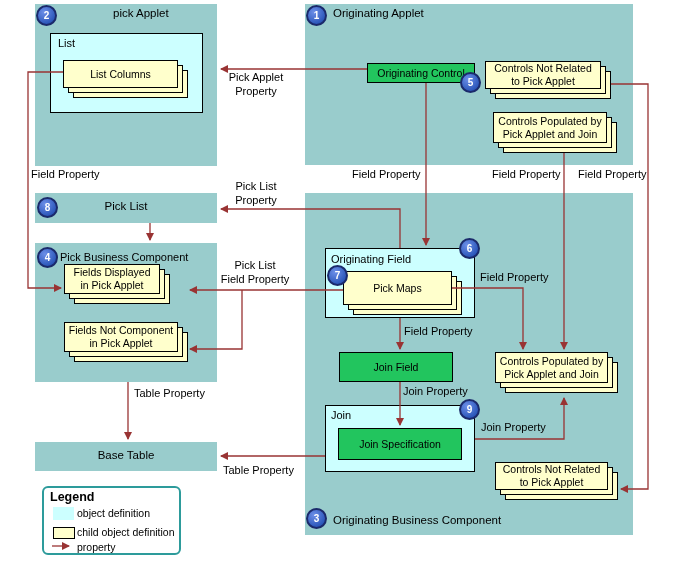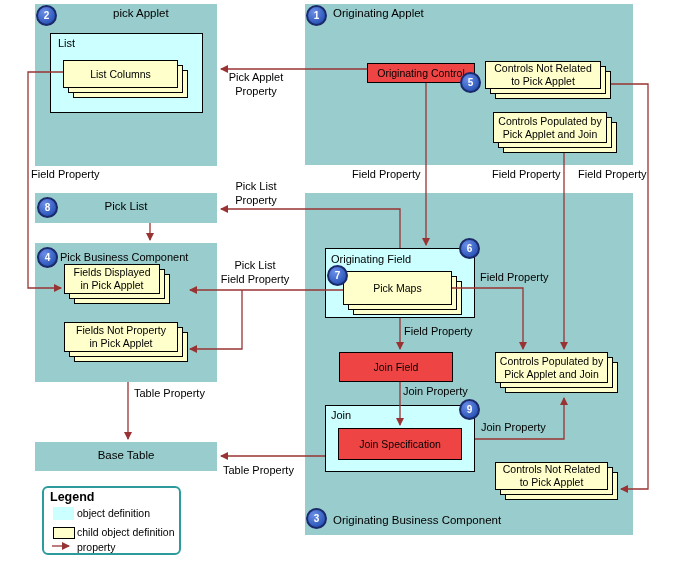--- a/index.html
+++ b/index.html
@@ -1,20 +1,20 @@
 <!DOCTYPE html>
 <html><head>
 <meta charset="utf-8">
 <style>
   html,body{margin:0;padding:0;background:#fff;}
   .canvas{position:relative;width:676px;height:564px;background:#ffffff;overflow:hidden;
           font-family:"Liberation Sans","DejaVu Sans",sans-serif;color:#000;}
   .teal{position:absolute;background:#99cccc;z-index:1;}
   .cyan{position:absolute;background:#ccffff;border:1.5px solid #000;box-sizing:border-box;z-index:2;}
-  .ybox{position:absolute;background:#ef4444;border:1px solid #000;box-sizing:border-box;z-index:3;
+  .ybox{position:absolute;background:#22c55e;border:1px solid #000;box-sizing:border-box;z-index:3;
         display:flex;align-items:center;justify-content:center;text-align:center;
         font-size:10.5px;line-height:13px;white-space:nowrap;}
   .stack{position:absolute;z-index:3;}
   .stack .sh{position:absolute;width:100%;height:100%;background:#ffffcc;border:1px solid #000;box-sizing:border-box;}
   .stack .s2{left:10px;top:10px;}
   .stack .s1{left:5px;top:5px;}
   .stack .face{position:absolute;left:0;top:0;width:100%;height:100%;background:#ffffcc;border:1px solid #000;
         box-sizing:border-box;display:flex;flex-direction:column;align-items:center;justify-content:center;
         text-align:center;font-size:10.5px;line-height:13px;white-space:nowrap;}
   .title{position:absolute;font-size:11.5px;z-index:4;white-space:nowrap;}
@@ -103,21 +103,21 @@
     <div class="face">
       <span>Fields Displayed</span>
       <span>in Pick Applet</span>
     </div>
   </div>
 
   <div class="stack" style="left:64px;top:322px;width:114px;height:30px">
     <i class="sh s2"></i>
       <i class="sh s1"></i>
     <div class="face">
-      <span>Fields Not Property</span>
+      <span>Fields Not Component</span>
       <span>in Pick Applet</span>
     </div>
   </div>
 
   <div class="stack" style="left:343px;top:271px;width:109px;height:34px">
     <i class="sh s2"></i>
       <i class="sh s1"></i>
     <div class="face">
         <span>Pick Maps</span>
       </div>

